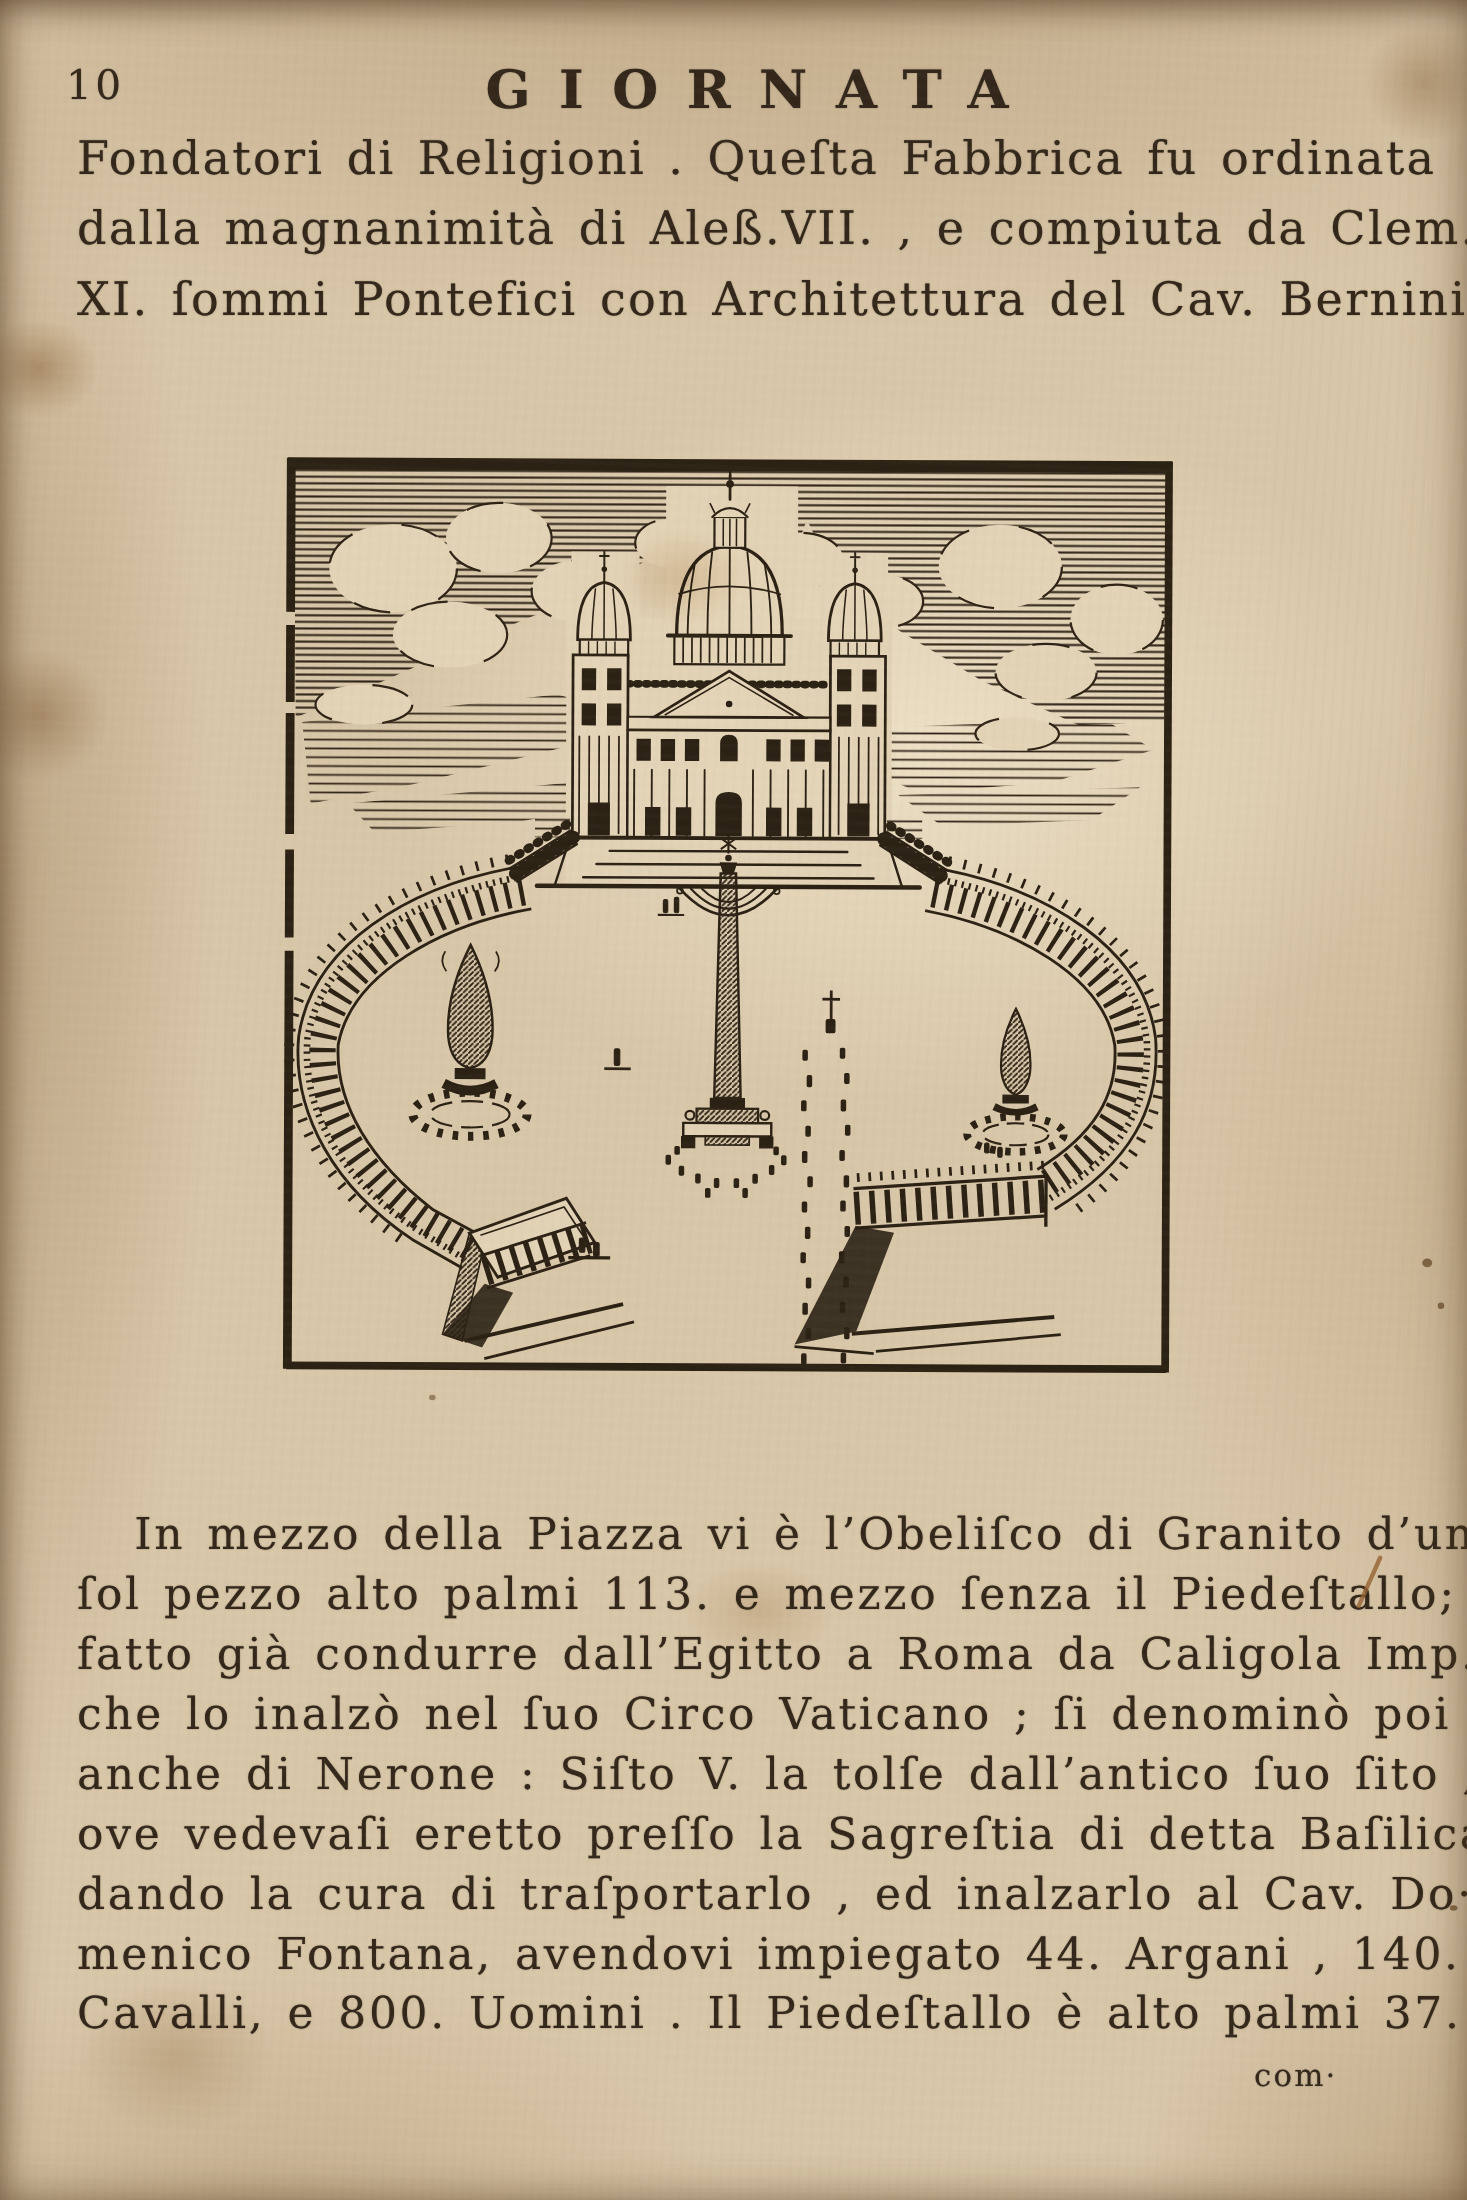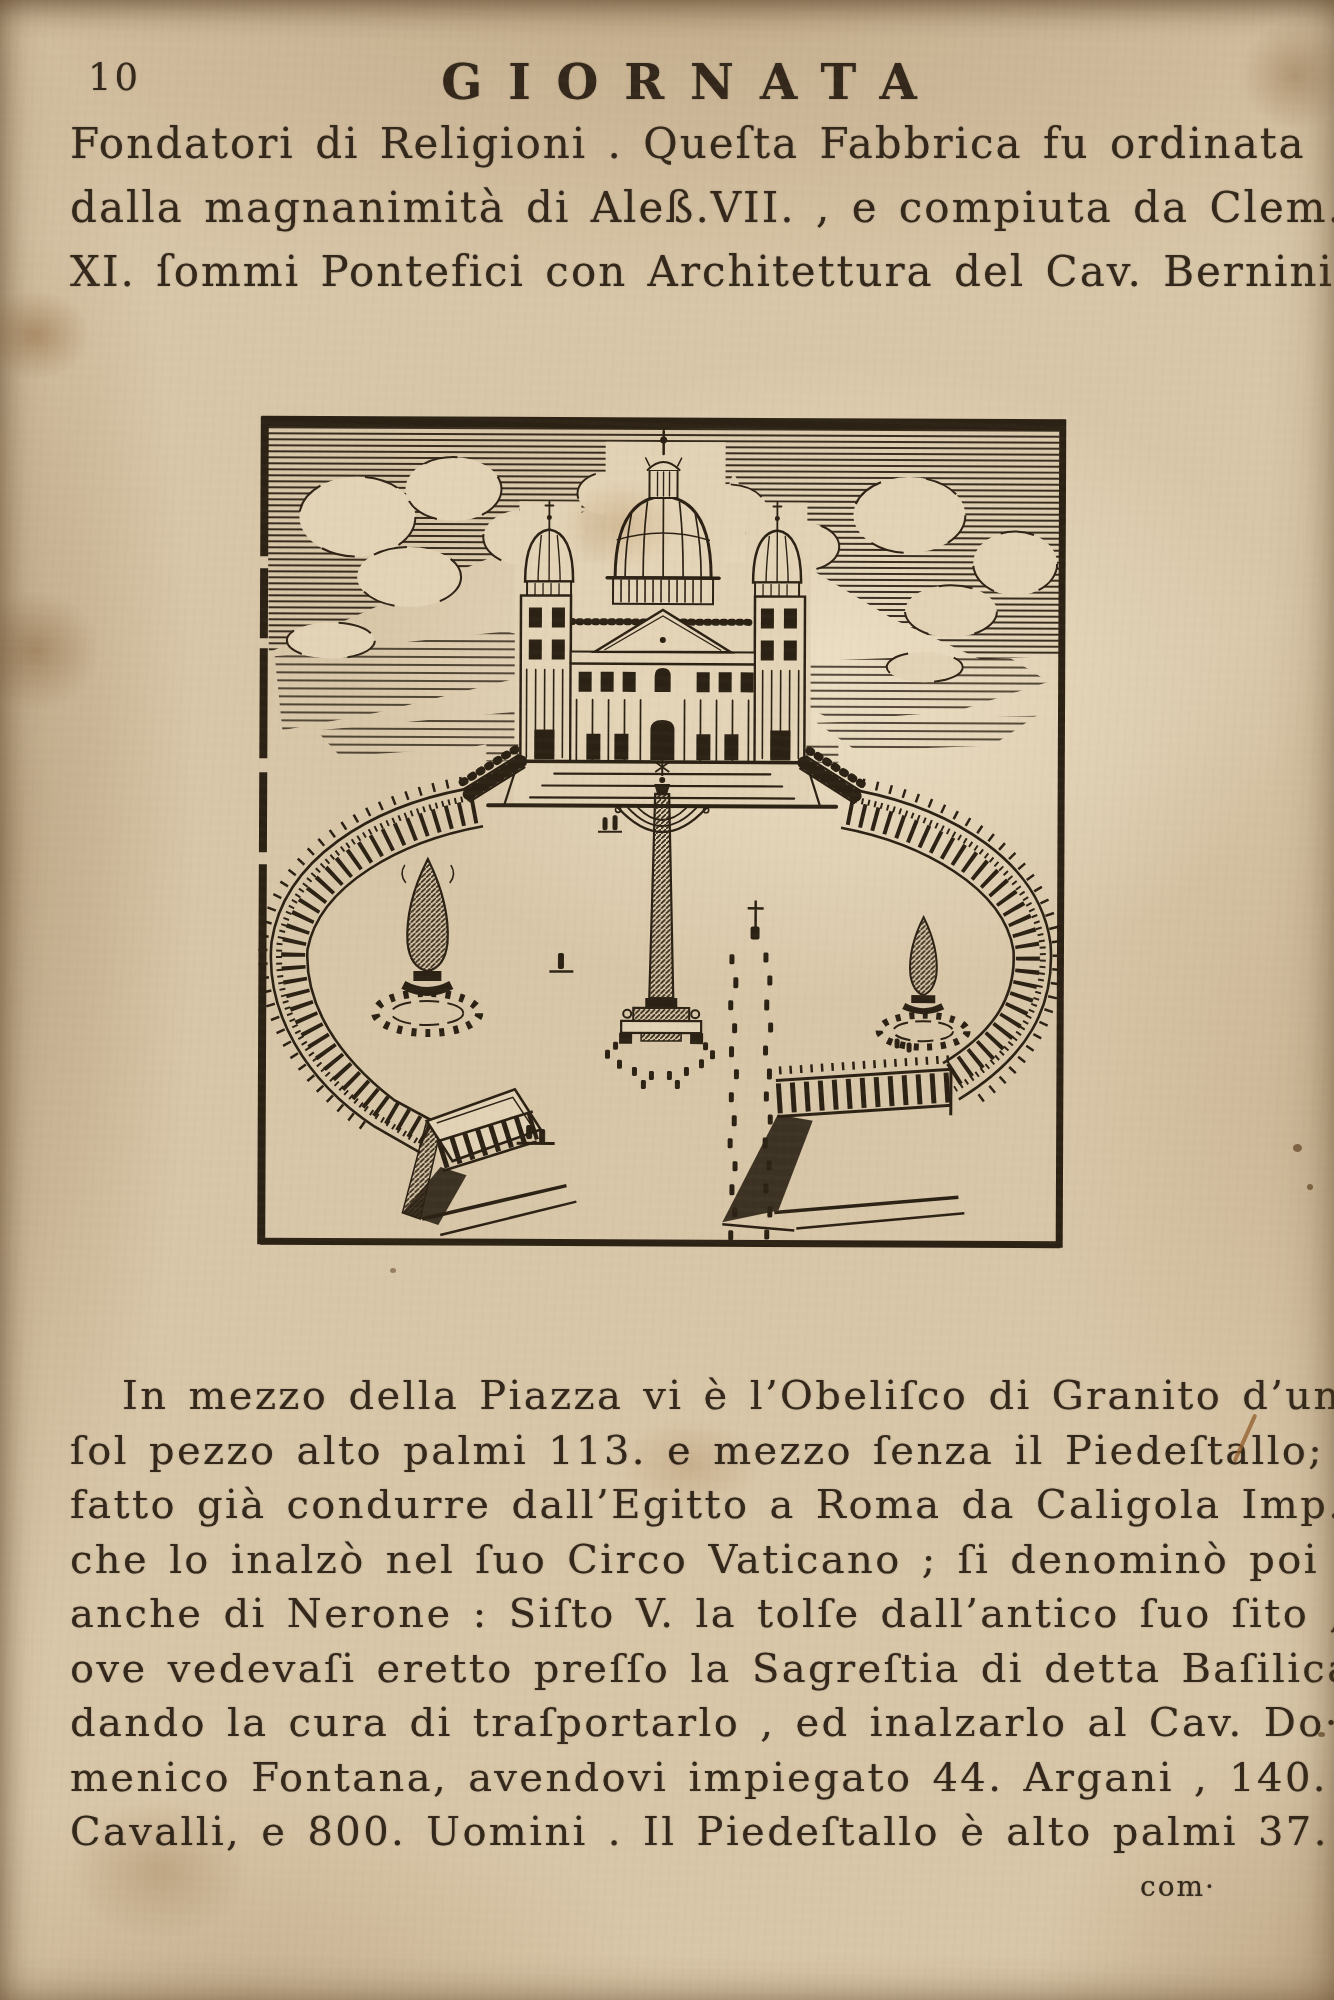--- a/index.html
+++ b/index.html
@@ -18,21 +18,21 @@
     background:
       repeating-linear-gradient(93deg, rgba(120,95,60,.05) 0 3px, rgba(0,0,0,0) 3px 9px),
       repeating-linear-gradient(2deg, rgba(255,248,230,.05) 0 4px, rgba(0,0,0,0) 4px 11px);}
   .vignette{position:absolute;inset:0;pointer-events:none;
     box-shadow:inset 0 20px 30px -14px rgba(76,52,28,.6),
                inset 22px 0 36px -18px rgba(88,62,34,.5),
                inset -26px 0 56px -24px rgba(96,70,40,.45),
                inset 0 -22px 44px -24px rgba(88,62,36,.45);}
   .stain{position:absolute;border-radius:50%;pointer-events:none;mix-blend-mode:multiply;}
   .ink{color:#32271a;text-shadow:0 0 1.3px rgba(50,39,26,.55);}
-  .pageno{position:absolute;left:60px;top:56px;font-size:37px;letter-spacing:3px;margin-left:28px;}
+  .pageno{position:absolute;left:60px;top:56px;font-size:37px;letter-spacing:3px;}
   .title{position:absolute;left:0;top:42px;width:100%;text-align:center;
          font-size:48px;letter-spacing:.54em;text-indent:.54em;}
   .para{position:absolute;left:70px;width:1170px;}
   .para .ln{text-align:justify;text-align-last:justify;word-spacing:5px;white-space:nowrap;}
   .para-top{top:112px;font-size:42px;line-height:64px;letter-spacing:2px;}
   .para-bottom{top:1368px;font-size:40px;line-height:54.5px;letter-spacing:2.4px;}
   .para-bottom .ln.indent{padding-left:52px;}
   .catchword{position:absolute;right:118px;top:1870px;font-size:28px;letter-spacing:2px;}
   figure.woodcut{position:absolute;left:256px;top:414px;width:812px;height:836px;margin:0;
                  transform:rotate(.25deg);}

